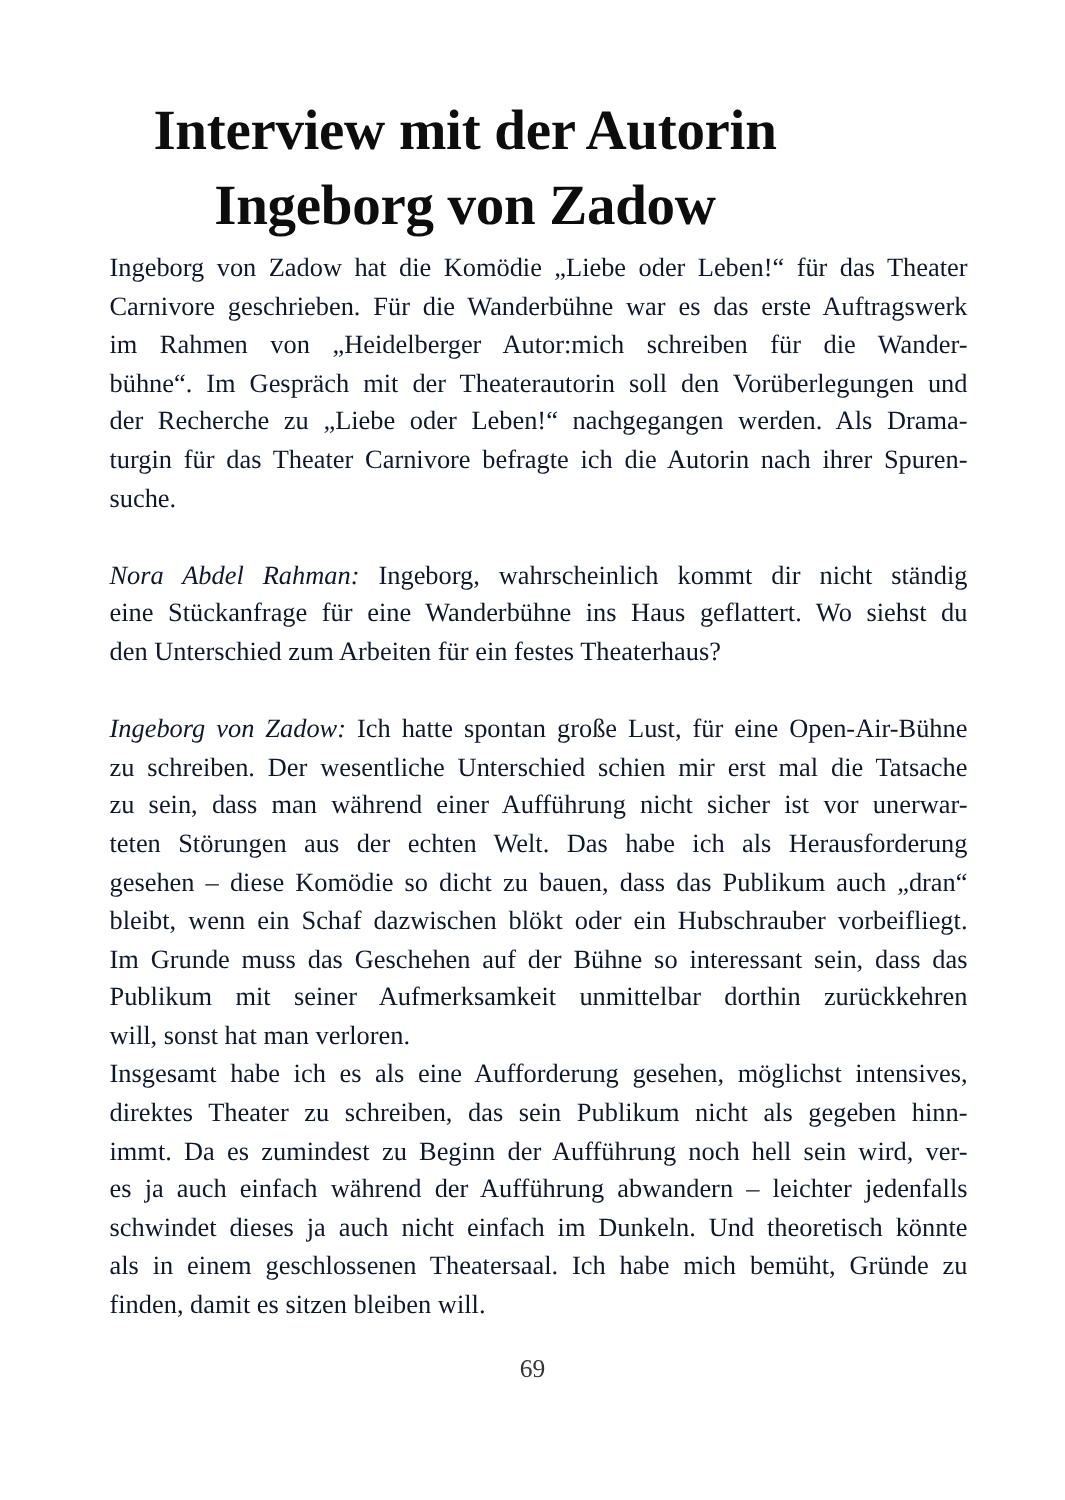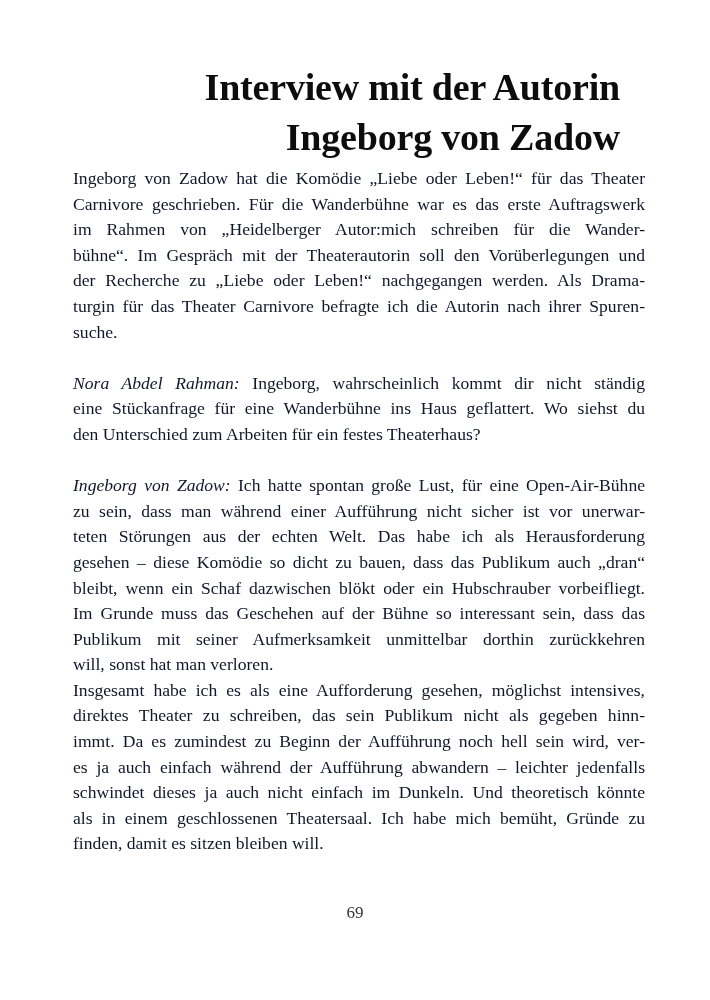--- a/index.html
+++ b/index.html
@@ -12,21 +12,21 @@
       height: 1000px;
       position: relative;
       overflow: hidden;
       font-family: "Liberation Serif", "DejaVu Serif", serif;
       color: #1a1a1a;
     }
     .title {
       position: absolute;
       left: 0;
       width: 620px;
-      text-align: right;
+      text-align: center;
       font-weight: bold;
       font-size: 38px;
       line-height: 50px;
       top: 62px;
       color: #0d0d0d;
       letter-spacing: -0.2px;
     }
     .title .tline {
       display: block;
     }
@@ -126,20 +126,23 @@
       </span>
   </div>
 
   <span class="gap"></span>
 
   <div>
     <span class="line">
         <span class="j"><span class="speaker">Ingeborg von Zadow:</span><span> Ich hatte spontan große Lust, für eine Open-Air-Bühne</span></span>
       </span>
     <span class="line">
+        <span class="j">zu schreiben. Der wesentliche Unterschied schien mir erst mal die Tatsache</span>
+      </span>
+    <span class="line">
         <span class="j">zu sein, dass man während einer Aufführung nicht sicher ist vor unerwar-</span>
       </span>
     <span class="line">
         <span class="j">teten Störungen aus der echten Welt. Das habe ich als Herausforderung</span>
       </span>
     <span class="line">
         <span class="j">gesehen – diese Komödie so dicht zu bauen, dass das Publikum auch „dran“</span>
       </span>
     <span class="line">
         <span class="j">bleibt, wenn ein Schaf dazwischen blökt oder ein Hubschrauber vorbeifliegt.</span>

